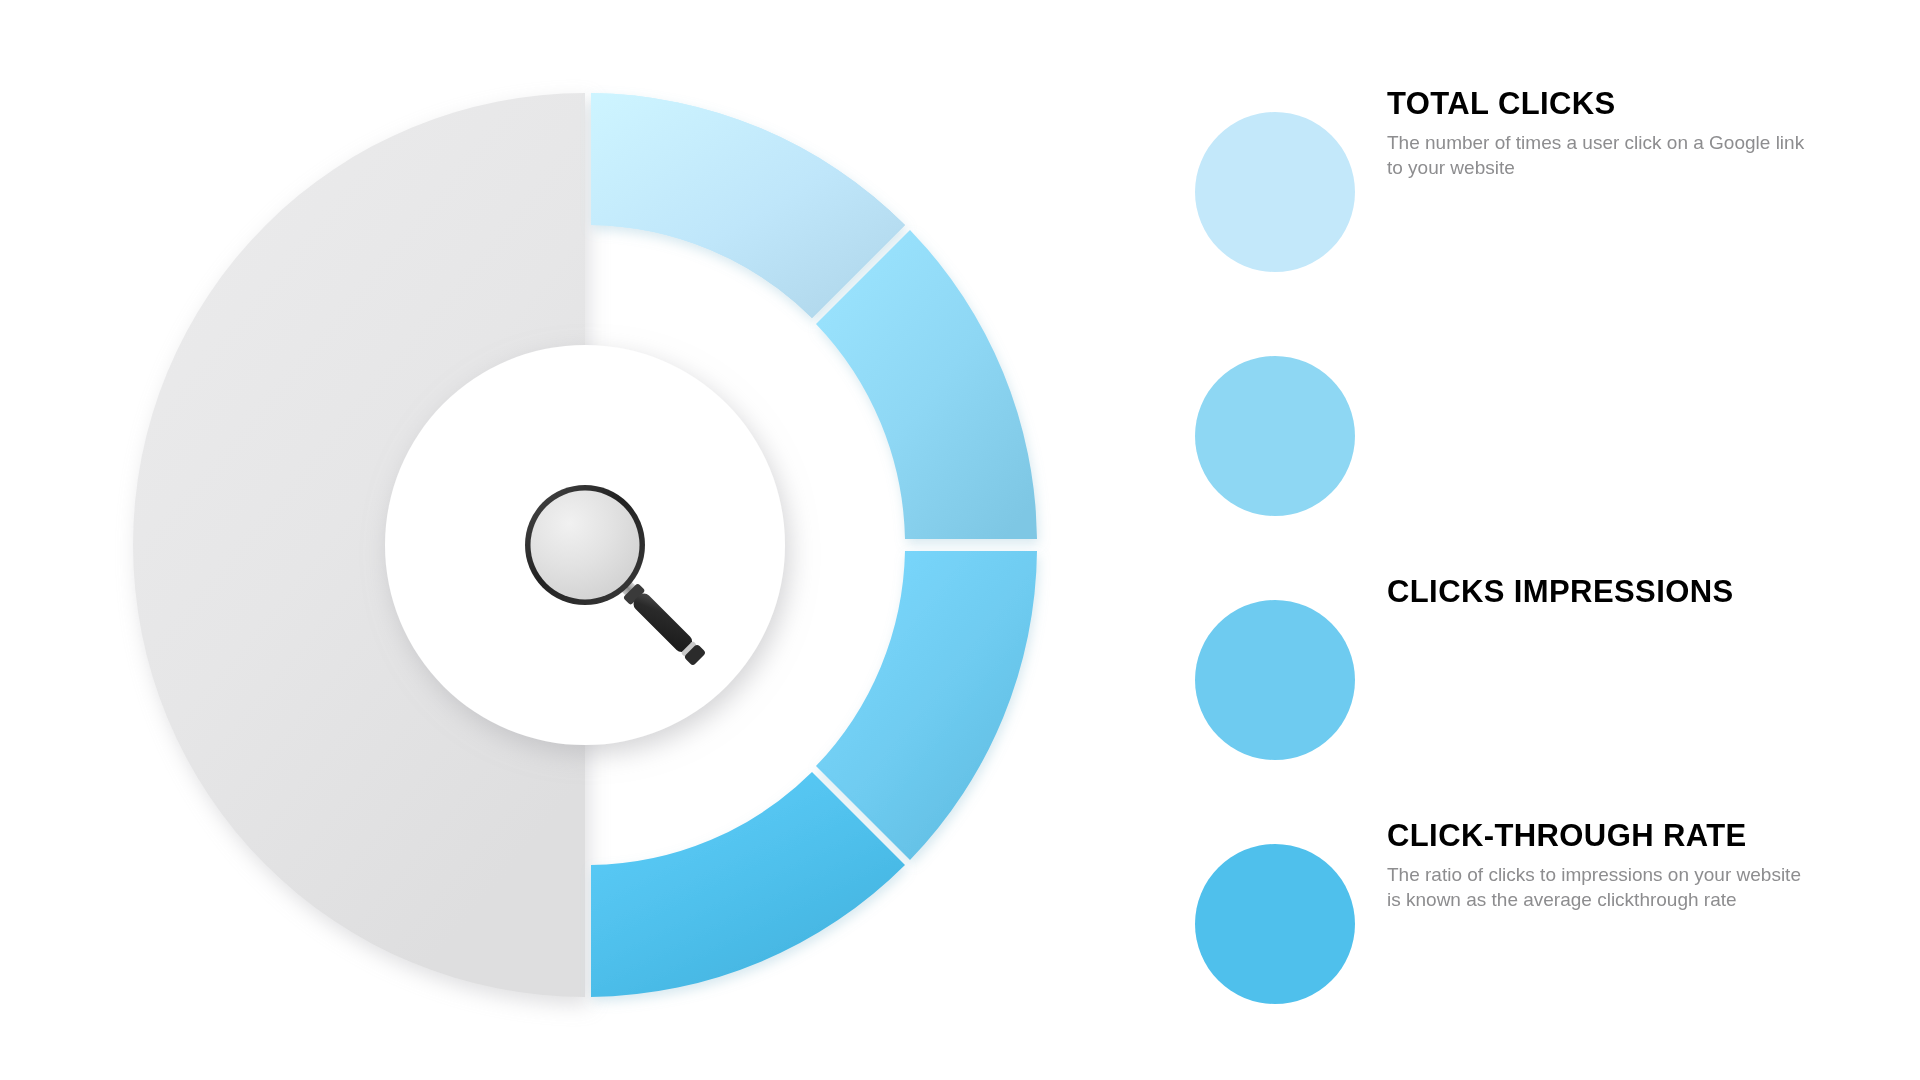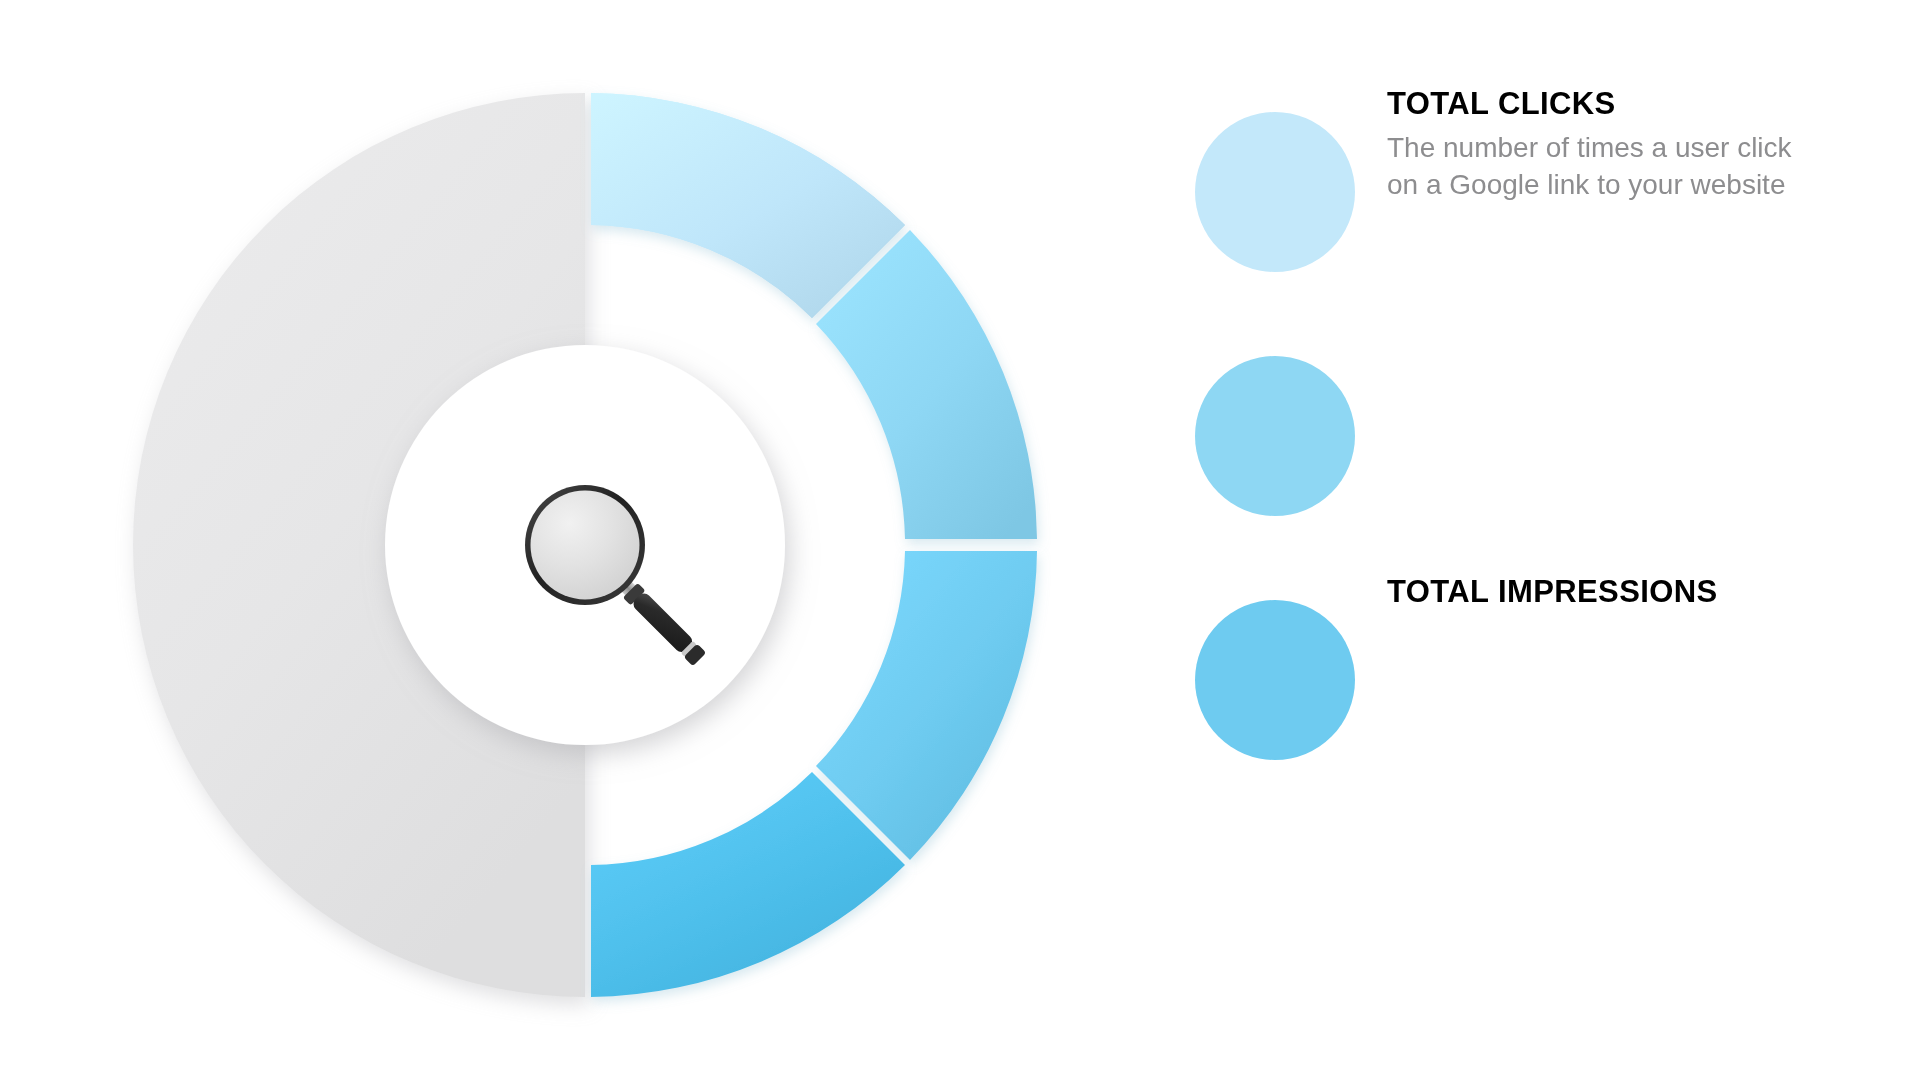--- a/index.html
+++ b/index.html
@@ -75,21 +75,21 @@
   .legend-title {
     font-size: 31px;
     font-weight: bold;
     letter-spacing: 0.4px;
     color: #000000;
     line-height: 1.05;
     margin: 0 0 9px 0;
     white-space: nowrap;
   }
   .legend-desc {
-    font-size: 28px;
+    font-size: 19px;
     font-weight: normal;
     color: #8d8d8f;
     line-height: 1.32;
     margin: 0;
     max-width: 430px;
   }
 </style>
 </head>
 <body>
 
@@ -229,19 +229,26 @@
       </div>
     </div>
 
     <div class="legend-item" data-idx="1">
       <div class="legend-dot" style="background:#8ed7f3;"></div>
     </div>
 
     <div class="legend-item" data-idx="2">
       <div class="legend-dot" style="background:#6ecbf0;"></div>
       <div class="legend-text">
-        <p class="legend-title">TOTAL IMPRESSIONS</p>
+        <p class="legend-title">CLICKS IMPRESSIONS</p>
       </div>
     </div>
 
+    <div class="legend-item" data-idx="3">
+      <div class="legend-dot" style="background:#4fc0ec;"></div>
+      <div class="legend-text">
+        <p class="legend-title">CLICK-THROUGH RATE</p>
+        <p class="legend-desc">The ratio of clicks to impressions on your website is known as the average clickthrough rate</p>
+      </div>
+    </div>
 
   </div>
 </div>
 
 </body></html>

